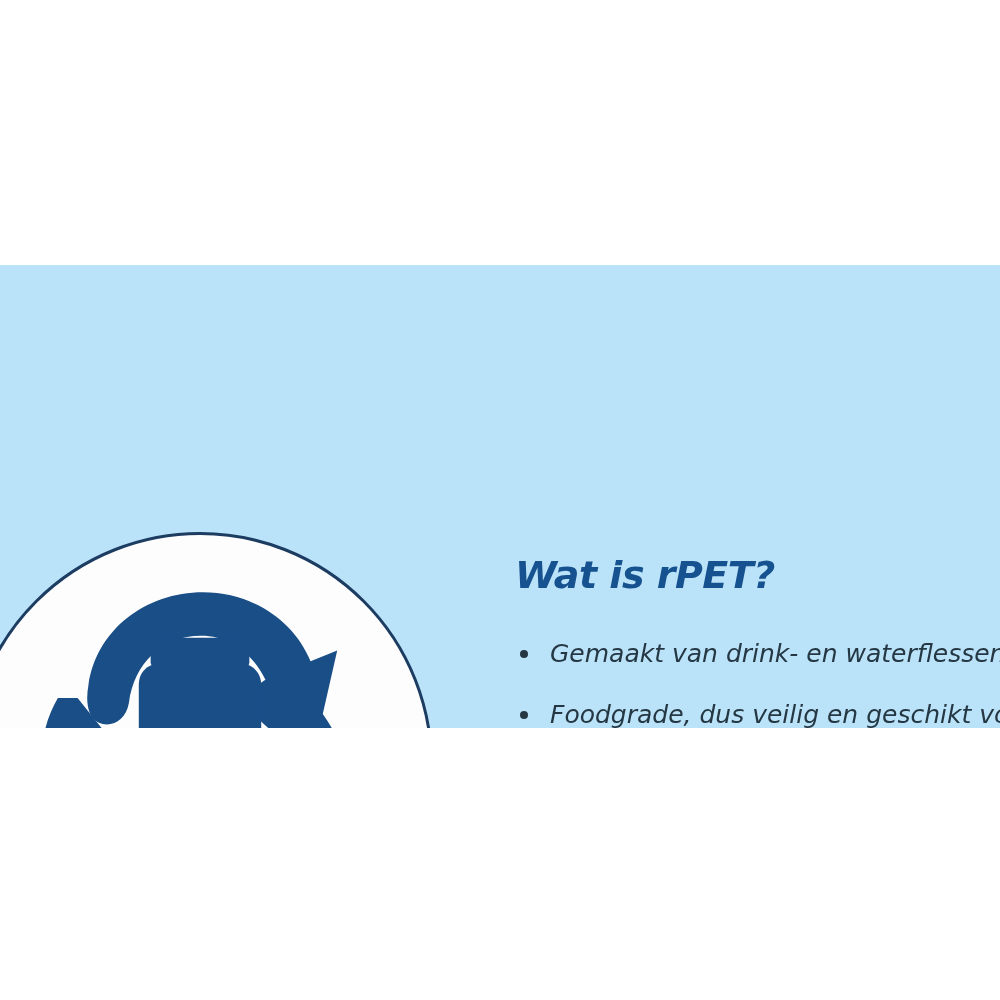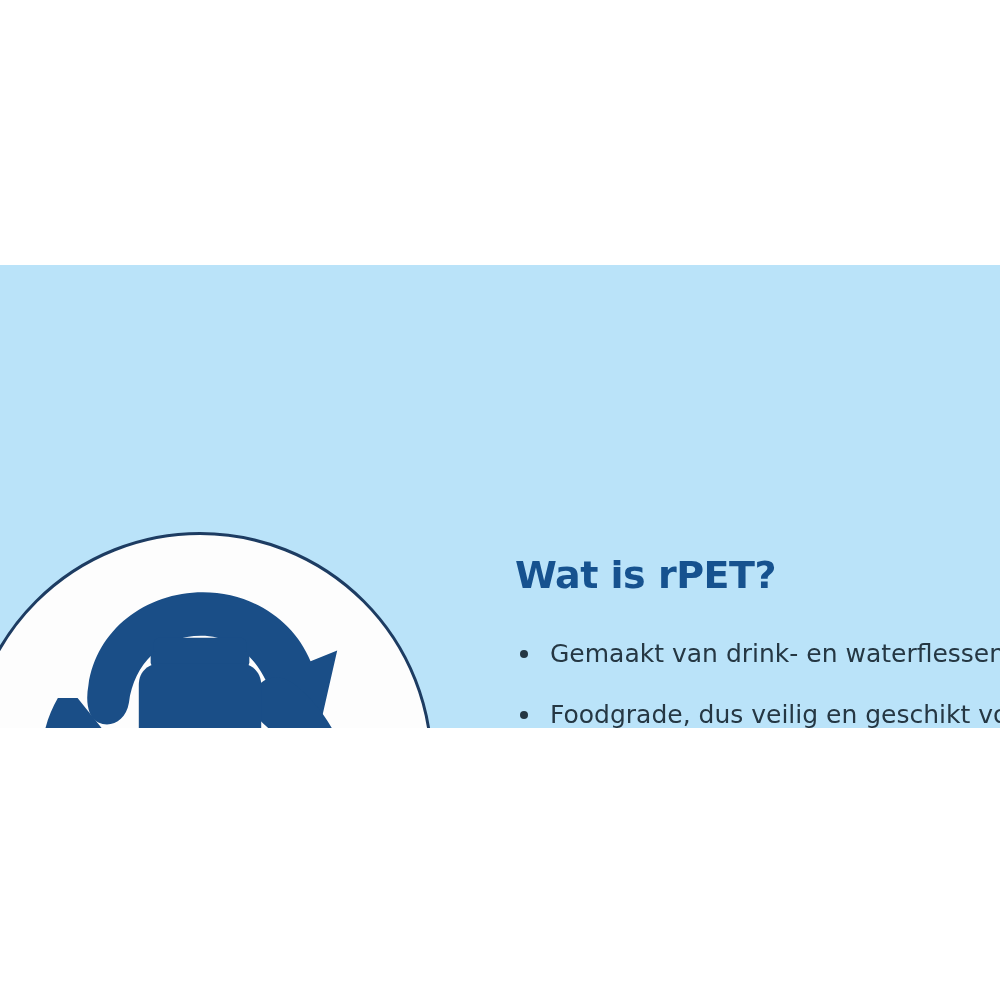--- a/index.html
+++ b/index.html
@@ -11,20 +11,21 @@
     background: #ffffff;
     font-family: "DejaVu Sans", "Liberation Sans", sans-serif;
     overflow: hidden;
   }
 
   #page {
     position: relative;
     width: 1000px;
     height: 856px;
     background: #ffffff;
+    font-style: italic;
   }
 
   
   .banner {
     position: absolute;
     left: 0;
     top: 265px;
     width: 1000px;
     height: 463px;
     background: #bae3f9;

